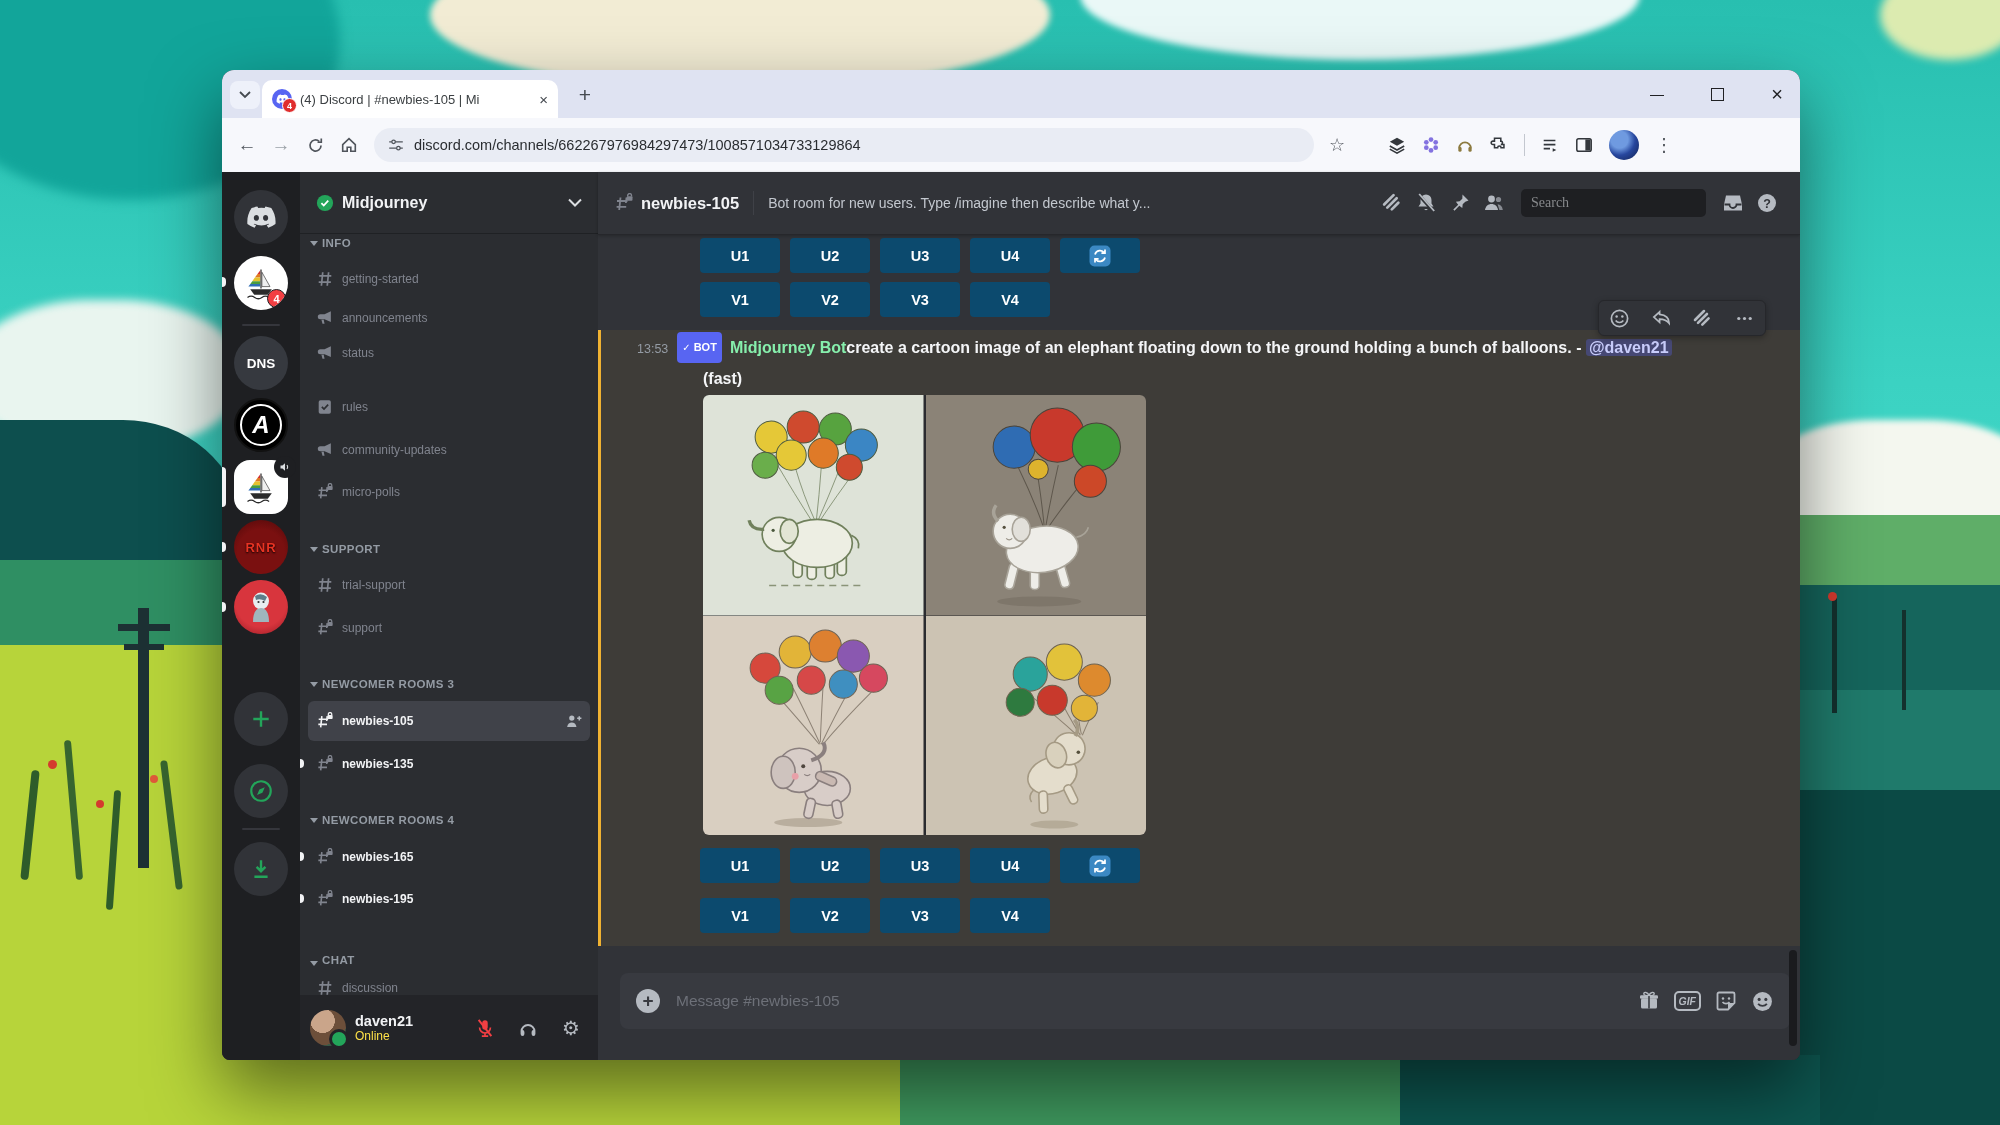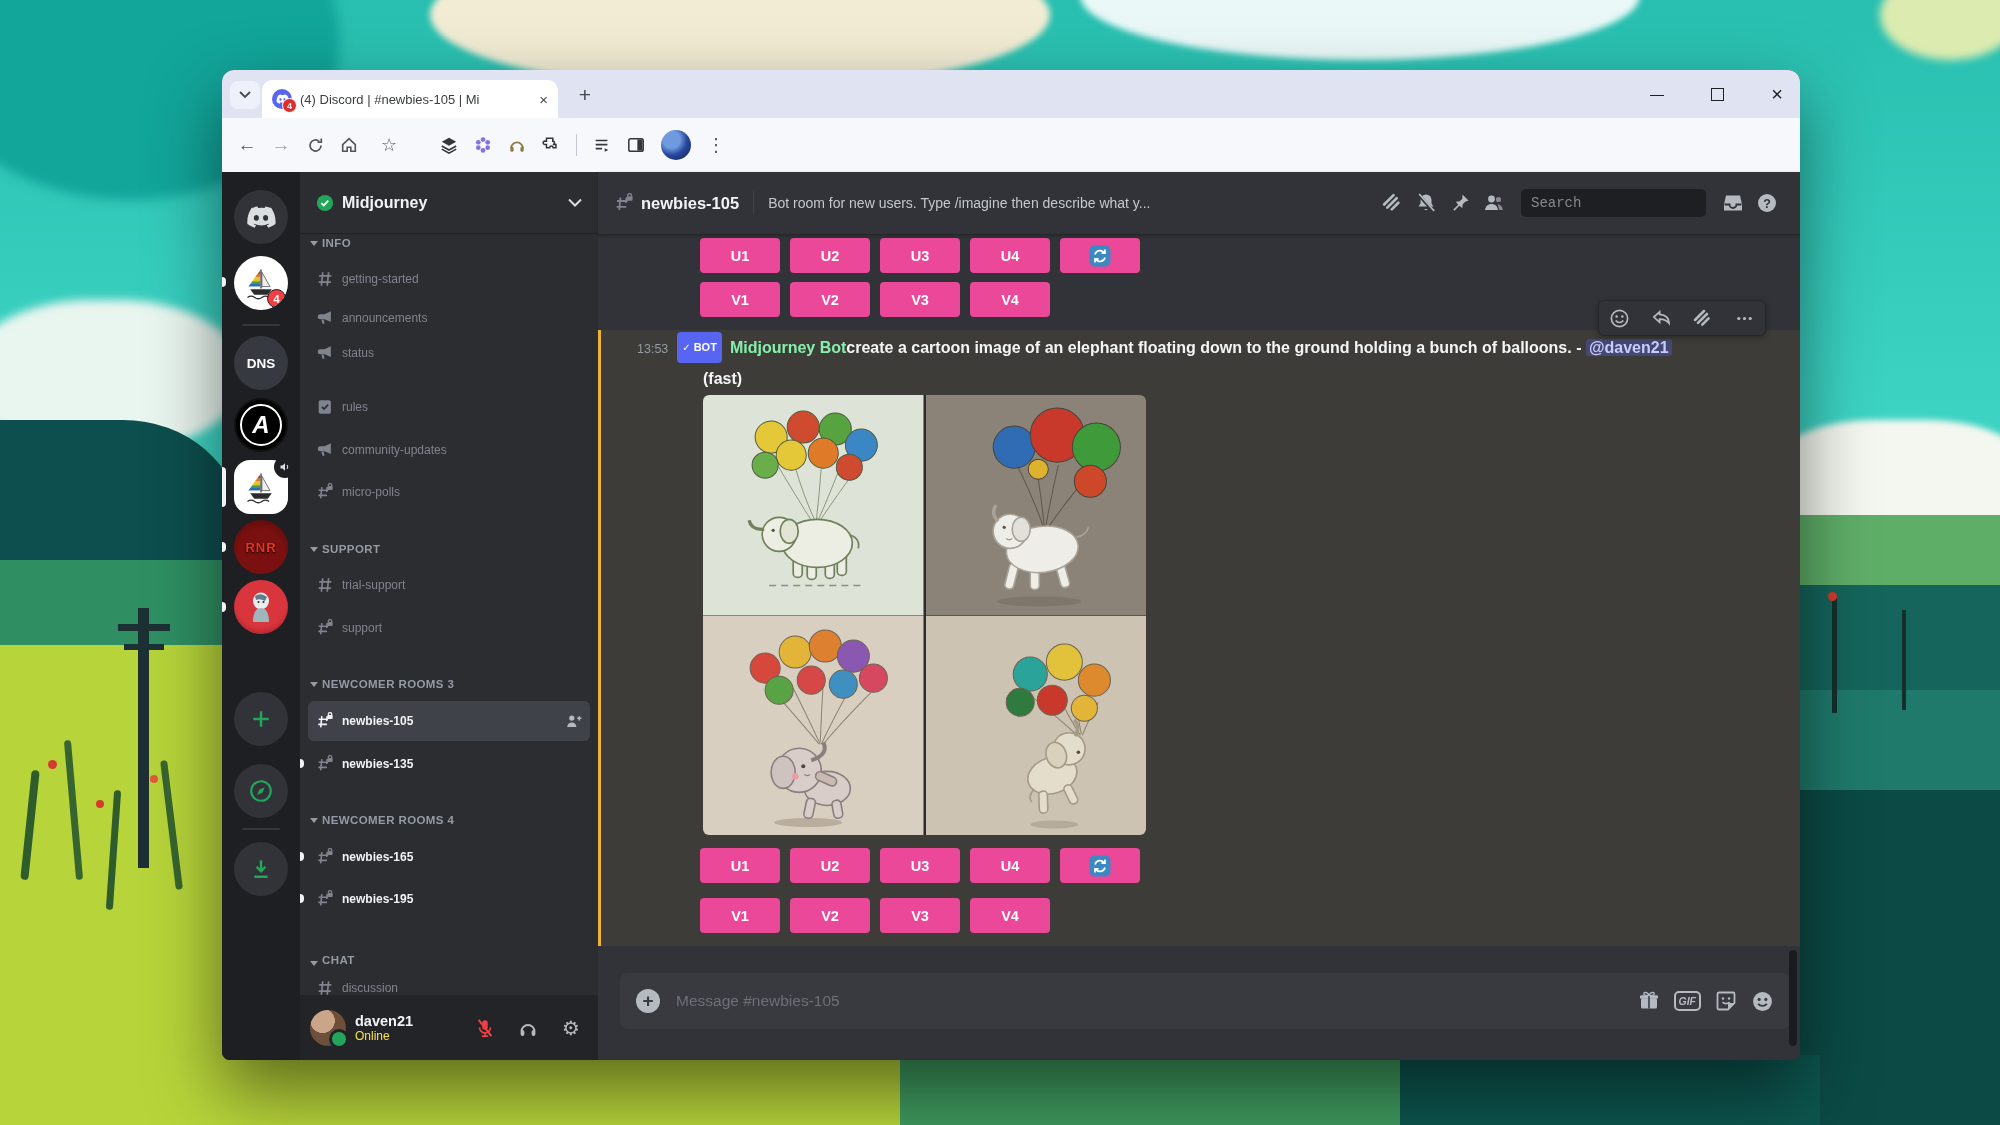--- a/index.html
+++ b/index.html
@@ -46,23 +46,23 @@
   .userpanel{position:absolute;left:0;bottom:0;width:100%;height:65px;background:#232428;display:flex;align-items:center;padding:0 10px;box-sizing:border-box;gap:9px;}
   .avatar{position:relative;width:36px;height:36px;border-radius:50%;background:radial-gradient(circle at 35% 30%,#caa58a 0 35%,#6d4f3a 36% 70%,#3c5a46 71%);}
   .statusdot{position:absolute;right:-3px;bottom:-3px;width:14px;height:14px;border-radius:50%;background:#23a55a;border:3px solid #232428;}
   .uicon{width:34px;height:34px;display:flex;align-items:center;justify-content:center;color:#b5bac1;border-radius:6px;}
   
   .chat{position:absolute;left:376px;top:0;width:1202px;height:100%;background:#313338;}
   .chat-head{position:absolute;left:0;top:0;width:100%;height:63px;border-bottom:1px solid #26272b;box-sizing:border-box;
              display:flex;align-items:center;padding:0 16px;box-shadow:0 1px 3px rgba(0,0,0,.25);z-index:5;background:#313338;}
   .hicon{width:34px;height:34px;display:flex;align-items:center;justify-content:center;color:#b5bac1;}
   .searchbox{width:185px;height:28px;background:#1e1f22;border-radius:5px;display:flex;align-items:center;padding:0 8px;box-sizing:border-box;color:#87898c;}
-  .searchbox input{flex:1;background:transparent;border:none;outline:none;color:#84cc16;font-size:14px;font-family:Liberation Mono, monospace;}
+  .searchbox input{flex:1;background:transparent;border:none;outline:none;color:#84cc16;font-size:14px;font-family:Liberation Serif, serif;}
   .searchbox input::placeholder{color:#87898c;}
-  .btn{position:absolute;width:80px;height:35px;background:#ec4899;border-radius:4px;color:#fff;font-size:14.5px;font-weight:600;
+  .btn{position:absolute;width:80px;height:35px;background:#0c4a6e;border-radius:4px;color:#fff;font-size:14.5px;font-weight:600;
        display:flex;align-items:center;justify-content:center;}
   .highlight{position:absolute;left:0;width:1202px;background:rgba(240,178,50,.07);border-left:3px solid #f0b232;box-sizing:border-box;}
   .msg{position:absolute;left:39px;top:160px;width:1058px;color:#f4f5f7;font-size:16px;line-height:29px;font-weight:700;
        padding-left:66px;text-indent:-66px;box-sizing:border-box;}
   .ts{color:#949ba4;font-size:12.5px;font-weight:400;margin-right:9px;}
   .botbadge{display:inline-flex;align-items:center;gap:3px;background:#5865f2;color:#fff;font-size:11px;font-weight:700;
             border-radius:4px;padding:1px 5px;margin-right:8px;vertical-align:2px;text-indent:0;}
   .author{color:#86efac;font-weight:600;}
   .mention{background:rgba(88,101,242,.32);color:#c9cdfb;border-radius:3px;padding:0 3px;font-weight:600;}
   .grid{position:absolute;left:105px;top:223px;width:443px;height:440px;border-radius:6px;overflow:hidden;
@@ -152,20 +152,28 @@
         <svg width="17" height="17" viewBox="0 0 20 20">
             <path d="M16.5 10a6.5 6.5 0 1 1-2-4.7" stroke="#50555c" stroke-width="2" fill="none"></path>
             <path d="M16.8 1.8v4.4h-4.4" fill="none" stroke="#50555c" stroke-width="2"></path>
           </svg>
       </span>
       <span class="navbtn">
         <svg width="18" height="18" viewBox="0 0 20 20">
             <path d="M3 9.5 10 3l7 6.5V17h-5v-4.5H8V17H3z" fill="none" stroke="#50555c" stroke-width="1.8"></path>
           </svg>
       </span>
+      <div class="urlpill" style="margin-left:8px;width:940px;">
+        <svg width="16" height="16" viewBox="0 0 20 20">
+          <circle cx="7" cy="6" r="2.2" fill="none" stroke="#50555c" stroke-width="1.6"></circle>
+          <path d="M1.5 6h3.3M9.2 6h9.3M1.5 14h9.3M15 14h3.5" stroke="#50555c" stroke-width="1.6"></path>
+          <circle cx="13" cy="14" r="2.2" fill="none" stroke="#50555c" stroke-width="1.6"></circle>
+        </svg>
+        <span class="urltext">discord.com/channels/662267976984297473/1008571034733129864</span>
+      </div>
       <span class="navbtn" style="margin-left:6px;font-size:18px;">☆</span>
       <span class="navbtn" style="margin-left:26px;">
         <svg width="18" height="18" viewBox="0 0 20 20">
             <path d="M10 2l8 4.4-8 4.4-8-4.4z" fill="#33373c"></path>
             <path d="M2 11.2l8 4.4 8-4.4" fill="none" stroke="#33373c" stroke-width="1.8"></path>
             <path d="M2 14.6l8 4.4 8-4.4" fill="none" stroke="#33373c" stroke-width="1.8"></path>
           </svg>
       </span>
       <span class="navbtn">
         <svg width="18" height="18" viewBox="0 0 20 20">

